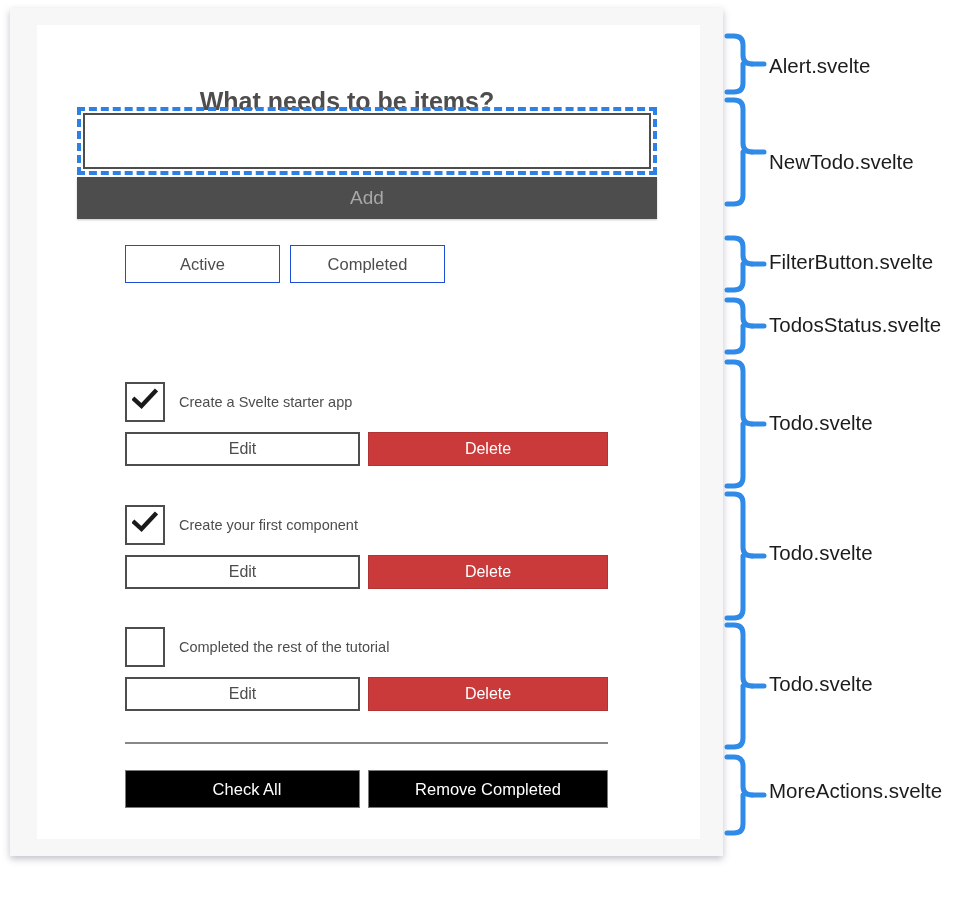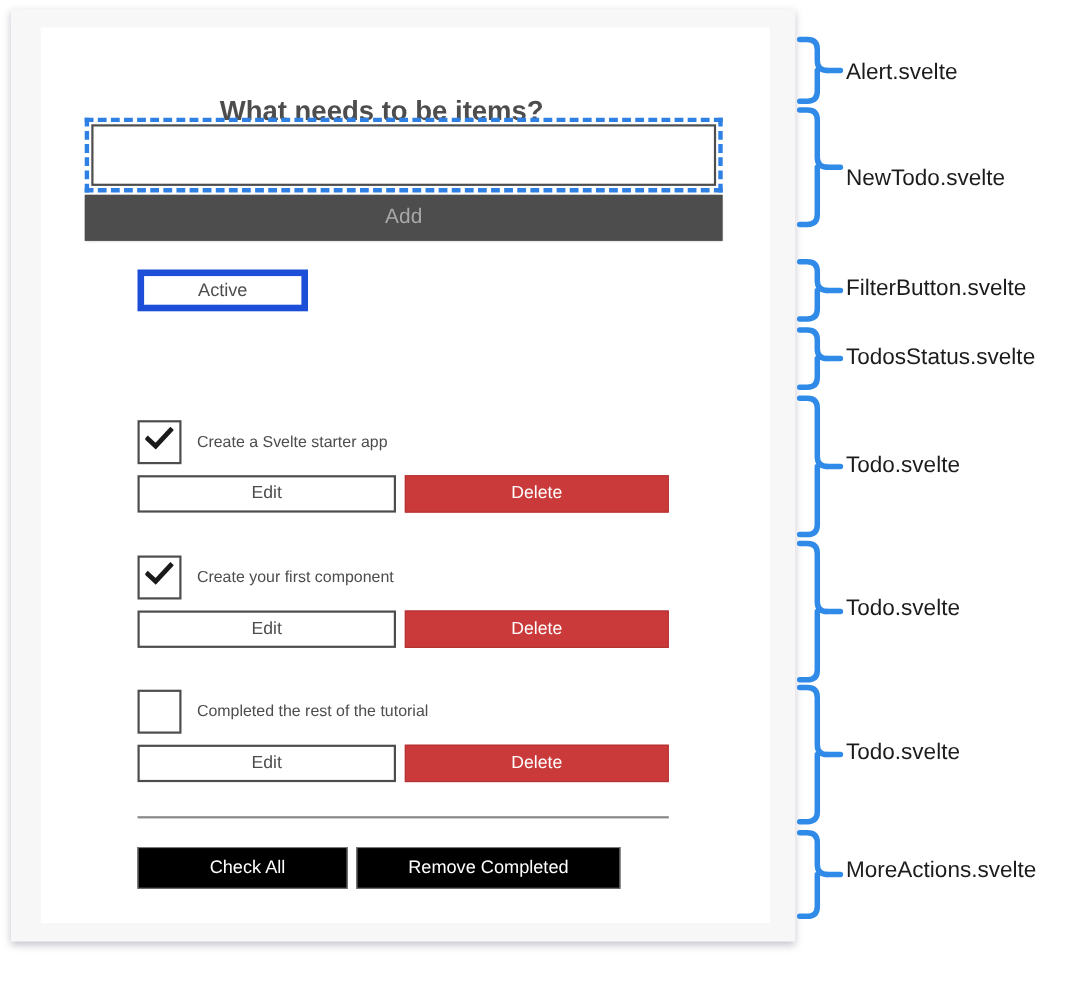--- a/index.html
+++ b/index.html
@@ -109,21 +109,21 @@
     left: 88px;
     top: 220px;
     display: flex;
     gap: 10px;
   }
   .filter-btn {
     width: 155px;
     height: 38px;
     box-sizing: border-box;
     background: #ffffff;
-    border: 6px solid #1d4ed8;
+    border: 1px solid #1d4ed8;
     color: #4d4d4d;
     font-size: 16.5px;
     font-family: "Liberation Sans", sans-serif;
     display: flex;
     align-items: center;
     justify-content: center;
     cursor: pointer;
   }
   .filter-btn.active {
     background: #000000;
@@ -240,21 +240,21 @@
     background: #000000;
     border: 1px solid #7a7a7a;
     color: #ffffff;
     font-size: 16.5px;
     font-family: "Liberation Sans", sans-serif;
     display: flex;
     align-items: center;
     justify-content: center;
     cursor: pointer;
   }
-  .action-btn.check-all { width: 191px; padding-left: 15px; }
+  .action-btn.check-all { width: 235px; padding-left: 15px; }
   .action-btn.remove-completed { width: 240px; }
 
   
   .annotations {
     position: absolute;
     left: 0;
     top: 0;
     width: 968px;
     height: 900px;
     pointer-events: none;
@@ -282,20 +282,23 @@
     <div class="newtodo-wrap">
       <div class="newtodo-focus"></div>
       <input class="newtodo-input" type="text" value="" style="">
     </div>
 
     <button class="add-button">Add</button>
 
     <div class="filter-row">
       <button class="filter-btn">
         <span>Active</span>
+      </button>
+      <button class="filter-btn">
+        <span>Completed</span>
       </button>
     </div>
 
 
     <div class="todo-item" style="top:355px;">
       <div class="todo-check-row">
         <div class="todo-checkbox">
           <span class="tick">
             <svg width="26" height="22" viewBox="0 0 26 22">
               <path d="M2.5 11.5 L9.5 18 L23 3.5" stroke="#1a1a1a" stroke-width="4.4" fill="none" stroke-linecap="square" stroke-linejoin="miter"></path>

